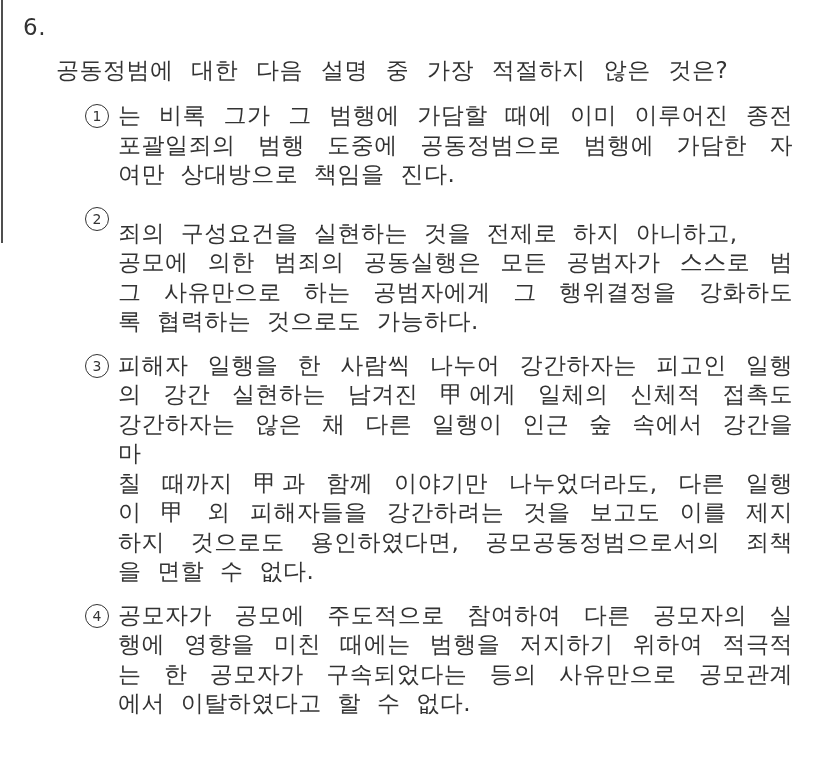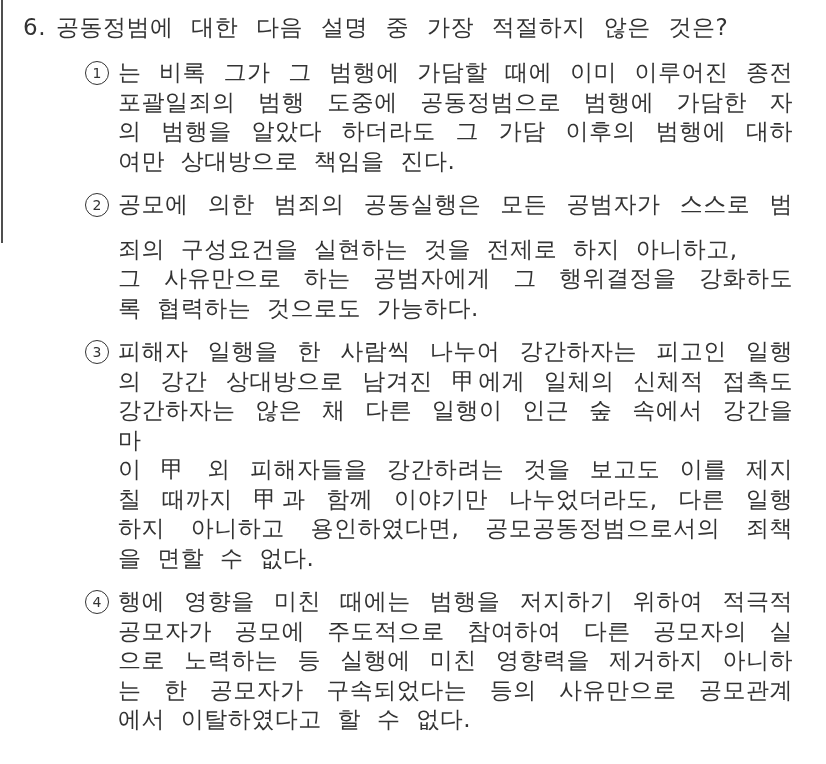--- a/index.html
+++ b/index.html
@@ -34,21 +34,21 @@
     margin-right: 33px;
     font-size: 23px;
     line-height: 30px;
     letter-spacing: 0.5px;
     word-spacing: 10px;
   }
   .qnum {
     flex: none;
     width: 33px;
   }
-  .qtext { flex: 1; }
+  .qtext { flex: 1; margin-top: 43px; }
   .options {
     margin-top: 16px;
     margin-left: 85px;
     margin-right: 33px;
   }
   .option {
     display: flex;
     margin-bottom: 14px;
     font-size: 23px;
     line-height: 29.5px;
@@ -100,60 +100,58 @@
 
     <div class="options">
 
       <div class="option">
         <div class="marker-cell">
           <div class="circle">1</div>
         </div>
         <div class="opt-text">
           <div class="line j">는 비록 그가 그 범행에 가담할 때에 이미 이루어진 종전</div>
           <div class="line j">포괄일죄의 범행 도중에 공동정범으로 범행에 가담한 자</div>
-          <div class="line j">의 범행을 알았다 하더라도 그 가담 이후의 범행에 대하</div>
           <div class="line">여만 상대방으로 책임을 진다.</div>
         </div>
       </div>
 
       <div class="option">
         <div class="marker-cell">
           <div class="circle">2</div>
         </div>
         <div class="opt-text">
+          <div class="line gap">죄의 구성요건을 실현하는 것을 전제로 하지 아니하고,</div>
           <div class="line j">공모에 의한 범죄의 공동실행은 모든 공범자가 스스로 범</div>
-          <div class="line gap">죄의 구성요건을 실현하는 것을 전제로 하지 아니하고,</div>
           <div class="line j">그 사유만으로 하는 공범자에게 그 행위결정을 강화하도</div>
           <div class="line">록 협력하는 것으로도 가능하다.</div>
         </div>
       </div>
 
       <div class="option">
         <div class="marker-cell">
           <div class="circle">3</div>
         </div>
         <div class="opt-text">
           <div class="line j">피해자 일행을 한 사람씩 나누어 강간하자는 피고인 일행</div>
-          <div class="line j">의 강간 상대방으로 남겨진 甲에게 일체의 신체적 접촉도</div>
+          <div class="line j">의 강간 실현하는 남겨진 甲에게 일체의 신체적 접촉도</div>
           <div class="line j">강간하자는 않은 채 다른 일행이 인근 숲 속에서 강간을 마</div>
+          <div class="line j">칠 때까지 甲과 함께 이야기만 나누었더라도, 다른 일행</div>
           <div class="line j">이 甲 외 피해자들을 강간하려는 것을 보고도 이를 제지</div>
-          <div class="line j">칠 때까지 甲과 함께 이야기만 나누었더라도, 다른 일행</div>
-          <div class="line j">하지 아니하고 용인하였다면, 공모공동정범으로서의 죄책</div>
+          <div class="line j">하지 것으로도 용인하였다면, 공모공동정범으로서의 죄책</div>
           <div class="line">을 면할 수 없다.</div>
         </div>
       </div>
 
       <div class="option">
         <div class="marker-cell">
           <div class="circle">4</div>
         </div>
         <div class="opt-text">
+          <div class="line j">공모자가 공모에 주도적으로 참여하여 다른 공모자의 실</div>
           <div class="line j">행에 영향을 미친 때에는 범행을 저지하기 위하여 적극적</div>
-          <div class="line j">공모자가 공모에 주도적으로 참여하여 다른 공모자의 실</div>
-          <div class="line j">으로 노력하는 등 실행에 미친 영향력을 제거하지 아니하</div>
           <div class="line j">는 한 공모자가 구속되었다는 등의 사유만으로 공모관계</div>
           <div class="line">에서 이탈하였다고 할 수 없다.</div>
         </div>
       </div>
 
     </div>
   </div>
 </div>
 
 </body></html>

